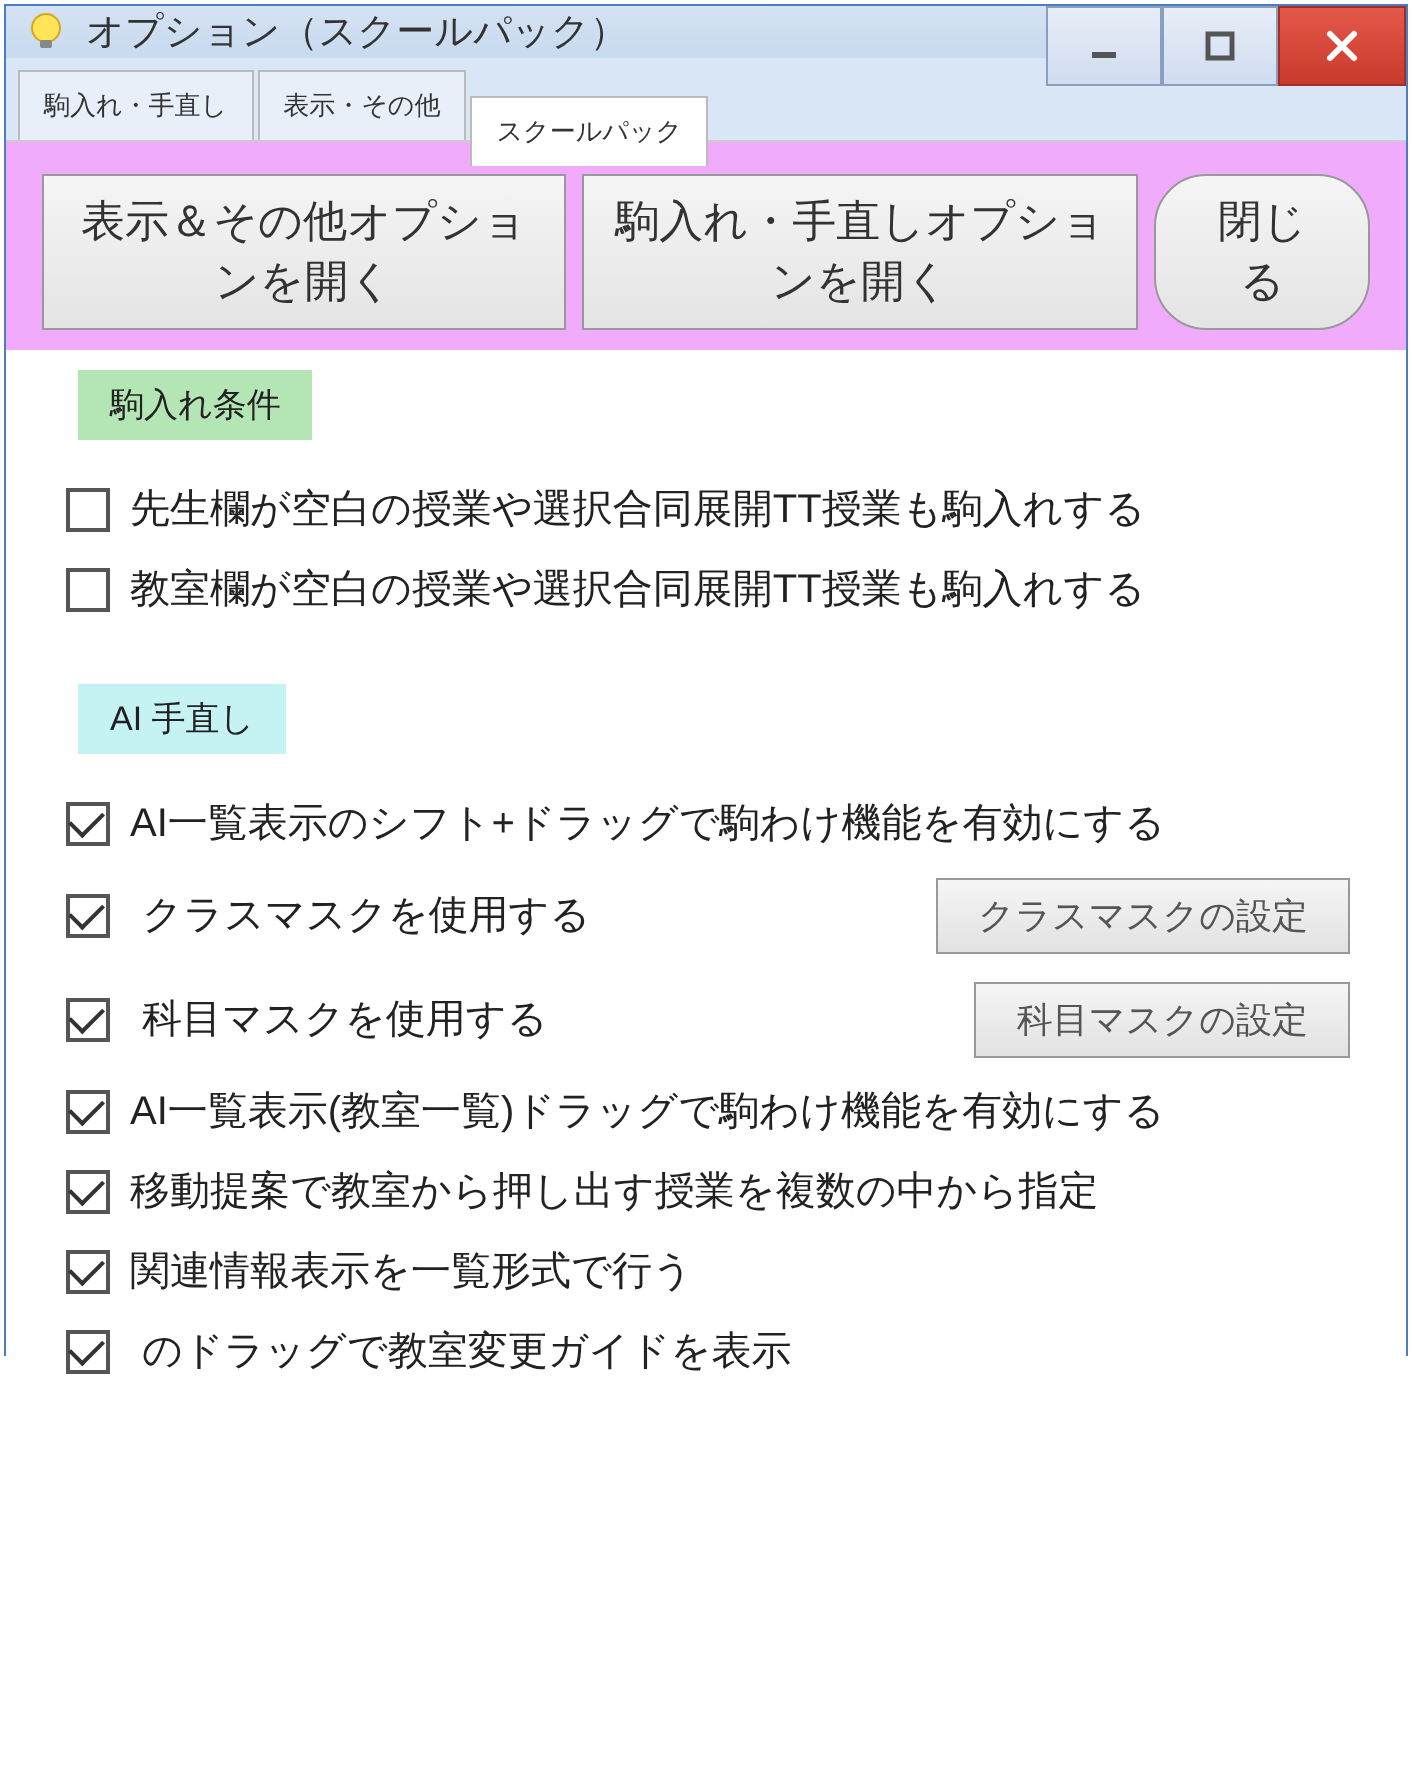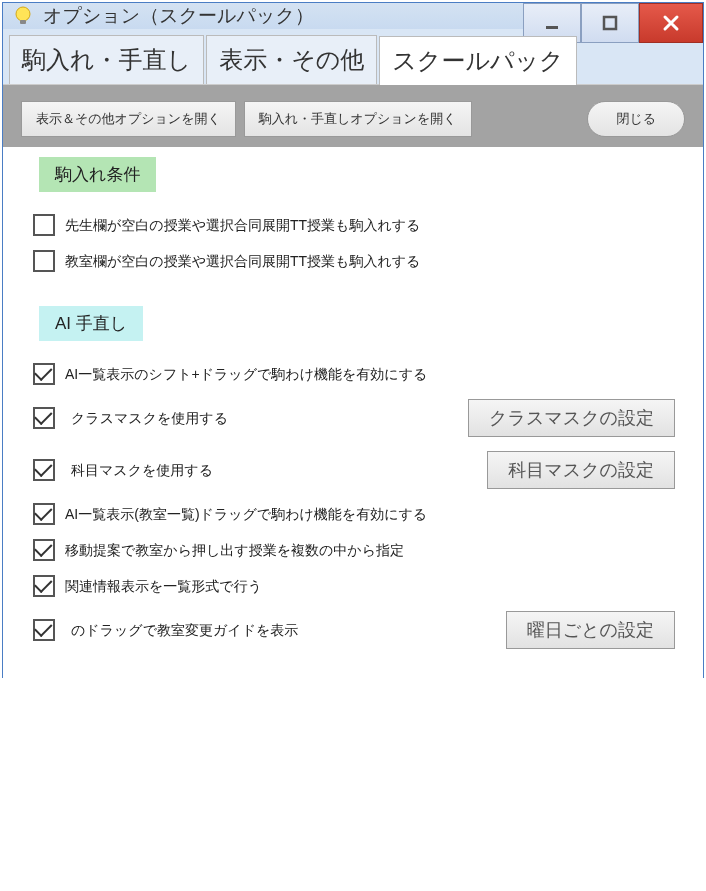--- a/index.html
+++ b/index.html
@@ -10,21 +10,21 @@
       background: #fff;
       width: 706px;
       height: 891px;
       overflow: hidden;
     }
     .window {
       width: 702px;
       height: 676px;
       margin: 2px;
       border: 1px solid #4a7dc4;
-      background: #a3a3a3;
+      background: #f0abfc;
       display: flex;
       flex-direction: column;
     }
     .titlebar {
       height: 48px;
       background: linear-gradient(to bottom, #d4e2f2, #c8daf0);
       display: flex;
       align-items: center;
       padding: 0 0 0 8px;
       position: relative;
@@ -65,41 +65,41 @@
       width: 64px;
     }
     .tabbar {
       display: flex;
       background: #d9e6f5;
       padding: 6px 6px 0 6px;
       border-bottom: 1px solid #ccc;
     }
     .tab {
       padding: 8px 12px;
-      font-size: 24px;
+      font-size: 13px;
       background: #e8eff8;
       border: 1px solid #bbb;
       border-bottom: none;
       cursor: pointer;
       margin-right: 2px;
       color: #333;
     }
     .tab.active {
       background: #fff;
       position: relative;
-      top: 1px;
+      top: 13px;
     }
     .toolbar {
       display: flex;
       padding: 16px 18px 10px 18px;
       gap: 8px;
     }
     .btn {
       padding: 8px 14px;
-      font-size: 13px;
+      font-size: 22px;
       background: linear-gradient(to bottom, #f5f5f5, #e4e4e4);
       border: 1px solid #999;
       cursor: pointer;
       color: #333;
     }
     .btn.close-opt {
       margin-left: auto;
       padding: 8px 28px;
       border-radius: 26px;
     }
@@ -141,21 +141,21 @@
     }
     .checkbox.checked::after {
       content: "";
       width: 14px;
       height: 8px;
       border-left: 2.5px solid #333;
       border-bottom: 2.5px solid #333;
       transform: rotate(-45deg) translate(1px, -2px);
     }
     .option-label {
-      font-size: 14px;
+      font-size: 20px;
       line-height: 1.3;
       text-align: right;
     }
     .inline-btn {
       padding: 6px 20px;
       font-size: 18px;
       background: linear-gradient(to bottom, #f5f5f5, #e2e2e2);
       border: 1px solid #999;
       cursor: pointer;
       color: #555;
@@ -266,17 +266,16 @@
     <div class="option-row">
       <div class="checkbox checked"></div>
       <span class="option-label">関連情報表示を一覧形式で行う</span>
     </div>
 
     <div class="row-with-btn">
       <div class="left">
         <div class="checkbox checked"></div>
         <span class="option-label">のドラッグで教室変更ガイドを表示</span>
       </div>
-      <button class="inline-btn">曜日ごとの設定</button>
     </div>
 
   </div>
 </div>
 
 </body></html>

